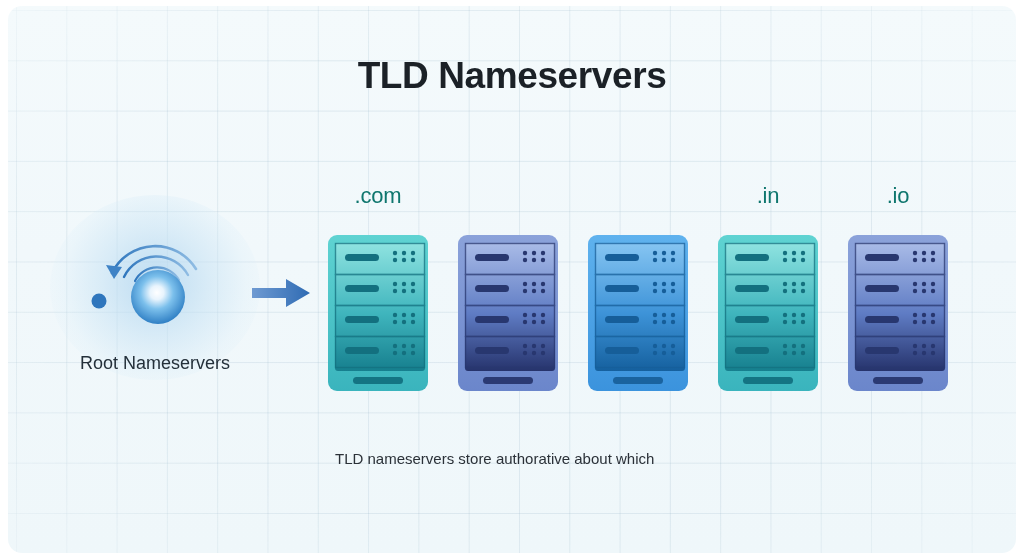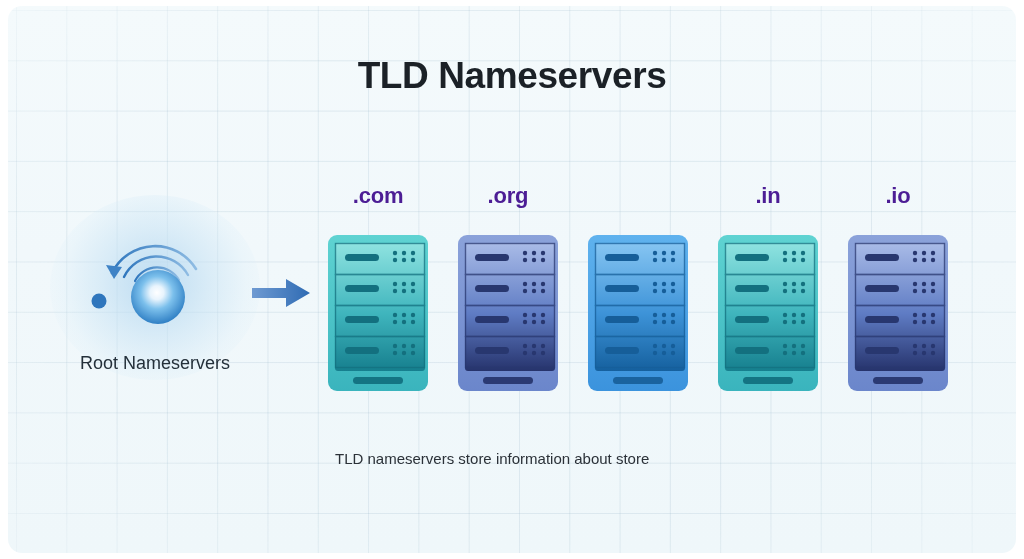--- a/index.html
+++ b/index.html
@@ -93,22 +93,22 @@
     top: 0;
     width: 106px;
     height: 215px;
   }
   .rack-col .tld {
     position: absolute;
     left: 0; top: 0;
     width: 106px;
     text-align: center;
     font-size: 22px;
-    font-weight: bold;
-    color: #4c1d95;
+    font-weight: normal;
+    color: #0f766e;
     letter-spacing: -0.2px;
   }
   .rack-svg { position: absolute; left: 0; top: 50px; width: 106px; height: 160px; }
 
   
   .caption {
     position: absolute;
     left: 335px;
     top: 448px;
     width: 420px;
@@ -227,21 +227,20 @@
             <circle cx="70" cy="120" r="2.2"></circle>
               <circle cx="79" cy="120" r="2.2"></circle>
               <circle cx="88" cy="120" r="2.2"></circle>
           </g>
           <rect x="28" y="144" width="50" height="7" rx="3.5" fill="#147483"></rect>
         </svg>
       </div>
     </div>
 
     <div class="rack-col" style="left:130px;">
-      <div class="tld">.org</div>
       <div class="rack-svg">
         <svg width="106" height="160" viewBox="0 0 106 160">
           <defs>
             <linearGradient id="shell1" x1="0" y1="0" x2="0" y2="1">
               <stop offset="0%" stop-color="#8ba2da"></stop>
                 <stop offset="100%" stop-color="#6b86cb"></stop>
             </linearGradient>
             <linearGradient id="body1" x1="0" y1="0" x2="0" y2="1">
               <stop offset="0%" stop-color="#a9bbe7"></stop>
                 <stop offset="55%" stop-color="#5f7cc4"></stop>
@@ -468,16 +467,16 @@
               <circle cx="88" cy="120" r="2.2"></circle>
           </g>
           <rect x="28" y="144" width="50" height="7" rx="3.5" fill="#147483"></rect>
         </svg>
       </div>
     </div>
 
   </div>
 
   <div class="caption">
-    <span>TLD nameservers store information about store</span>
+    <span>TLD nameservers store authorative about which</span>
   </div>
 
 </div>
 
 </body></html>

